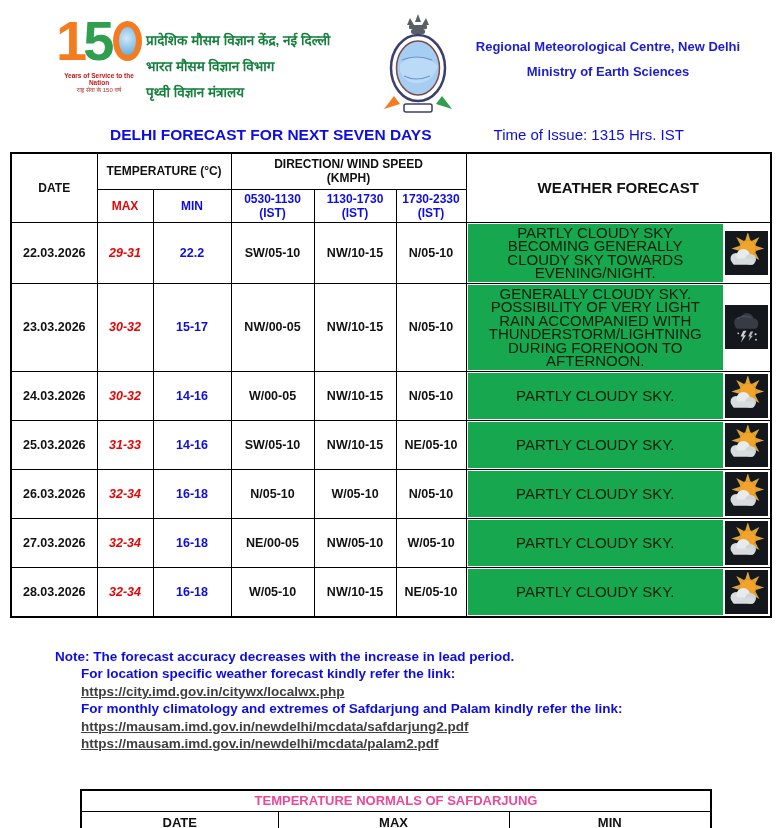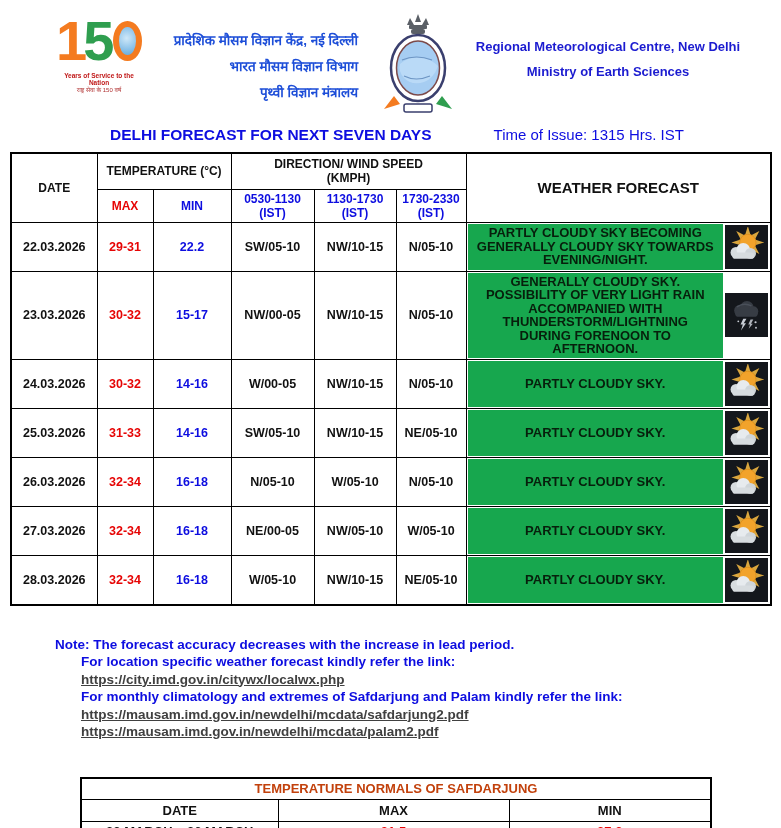--- a/index.html
+++ b/index.html
@@ -15,22 +15,22 @@
   .masthead { display: flex; align-items: flex-start; padding: 12px 0 0 56px; height: 112px; }
   .logo150 { width: 86px; text-align: center; flex: 0 0 auto; }
   .digits { display: flex; align-items: center; justify-content: center; height: 58px; font-weight: bold; }
   .d1 { color: #f47b20; font-size: 56px; line-height: 56px; letter-spacing: -4px; }
   .d5 { color: #2f9e4f; font-size: 56px; line-height: 56px; letter-spacing: -2px; }
   .ring { display: inline-block; width: 40px; height: 40px; border-radius: 50%;
           border: 6px solid #f47b20; background: radial-gradient(circle at 45% 40%, #cfe8f8 0%, #8fc4ea 55%, #5fa6d8 100%);
           margin-left: 1px; }
   .logo-cap { font-size: 6.5px; font-weight: bold; color: #c01818; margin-top: 2px; }
   .logo-cap2 { font-size: 6px; color: #b03030; }
-  .hindi-block { width: 212px; text-align: right; margin: 16px 0 0 4px;
-                 color: #1d4ed8; font-weight: bold; font-size: 13.5px; line-height: 26px; }
+  .hindi-block { width: 212px; text-align: left; margin: 16px 0 0 4px;
+                 color: #15803d; font-weight: bold; font-size: 13.5px; line-height: 26px; }
   .emblem { flex: 0 0 auto; margin: 0 6px 0 16px; }
   .english-block { width: 280px; text-align: center; margin-top: 22px;
                    color: #1b1bd0; font-weight: bold; font-size: 13px; line-height: 25px; }
 
   
   .title-row { display: flex; align-items: baseline; margin: 14px 0 8px 110px; }
   .main-title { color: #0d0de0; font-weight: bold; font-size: 15.5px; }
   .issue-time { color: #0d0de0; font-weight: normal; font-size: 15px; margin-left: 62px; }
 
   
@@ -38,41 +38,41 @@
                    border: 2px solid #000; }
   table.forecast th, table.forecast td { border: 1.5px solid #000; text-align: center; vertical-align: middle; }
   table.forecast thead th { font-size: 12px; font-weight: bold; padding: 2px 1px; }
   th.pre, td.pre { white-space: pre-line; }
   .th-top { height: 36px; }
   .th-sub { height: 30px; font-size: 11px; }
   .red { color: #e60505; }
   .blue { color: #0d0de0; }
   table.forecast tbody td { height: 46px; font-weight: bold; font-size: 12.5px; padding: 1px; }
   td.min-cell { color: #0d0de0; }
-  td.max-cell { color: #e60505; }
+  td.max-cell { color: #e60505; font-style: italic; }
   td.wind-cell { font-size: 11.5px; }
   td.fc-cell { padding: 0; height: 46px; }
   .fc-wrap { display: flex; align-items: stretch; height: 100%; min-height: 46px; }
   .fc-text { flex: 1; background: #17a74e; display: flex; align-items: center; justify-content: center;
-             text-align: center; font-size: 13px; font-weight: bold; color: #072; color: #082c12;
+             text-align: center; font-size: 15px; font-weight: normal; color: #072; color: #082c12;
              line-height: 13.5px; padding: 2px 8px; color: #071f0c; }
   .fc-iconbox { width: 46px; background: #ffffff; display: flex; align-items: center; justify-content: center; }
   .fc-icon { width: 43px; height: 44px; background: #14171c; display: flex; align-items: center; justify-content: center; }
 
   
   .note { margin: 30px 0 0 55px; color: #0d0de0; font-weight: bold; font-size: 13.5px; line-height: 17.5px; }
   .note-indent { margin-left: 26px; }
   .note a { color: #404040; display: block; text-decoration: underline; }
 
   
   table.normals { border-collapse: collapse; table-layout: fixed; width: 630px; margin: 36px 0 0 80px;
                   border: 2px solid #000; }
   table.normals th, table.normals td { border: 1.5px solid #000; text-align: center; vertical-align: middle;
                   font-weight: bold; font-size: 13px; padding: 1px; }
-  .normals-title { color: #c2410c; height: 23px; font-size: 13.5px; }
+  .normals-title { color: #ec4899; height: 23px; font-size: 13.5px; }
   table.normals thead th { height: 22px; }
   table.normals tbody td { height: 20px; }
   td.norm-val { color: #e60505; }
 </style>
 </head>
 <body>
 
 <header class="masthead">
   <div class="logo150">
     <div class="digits">

